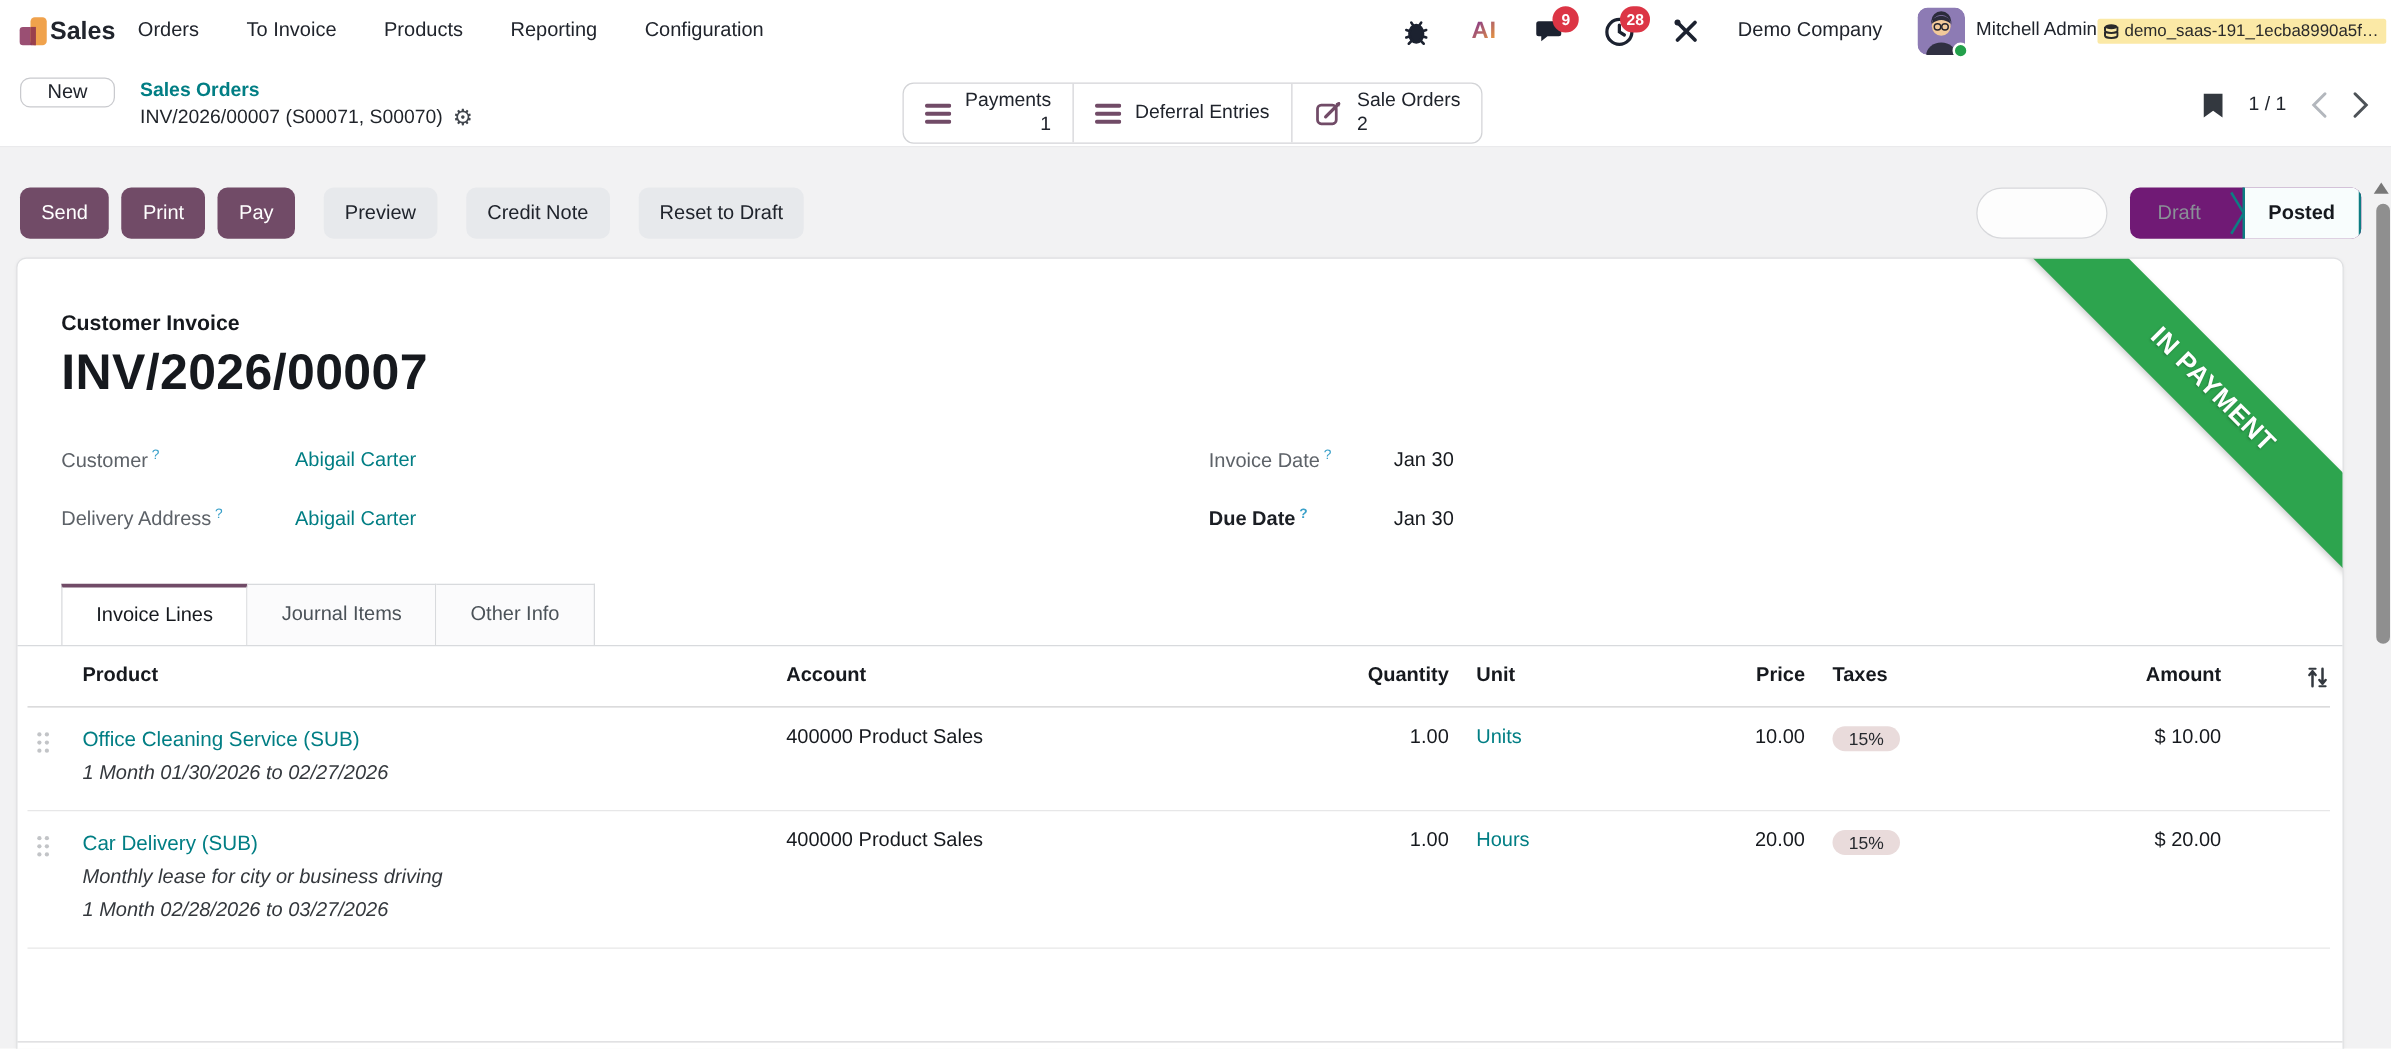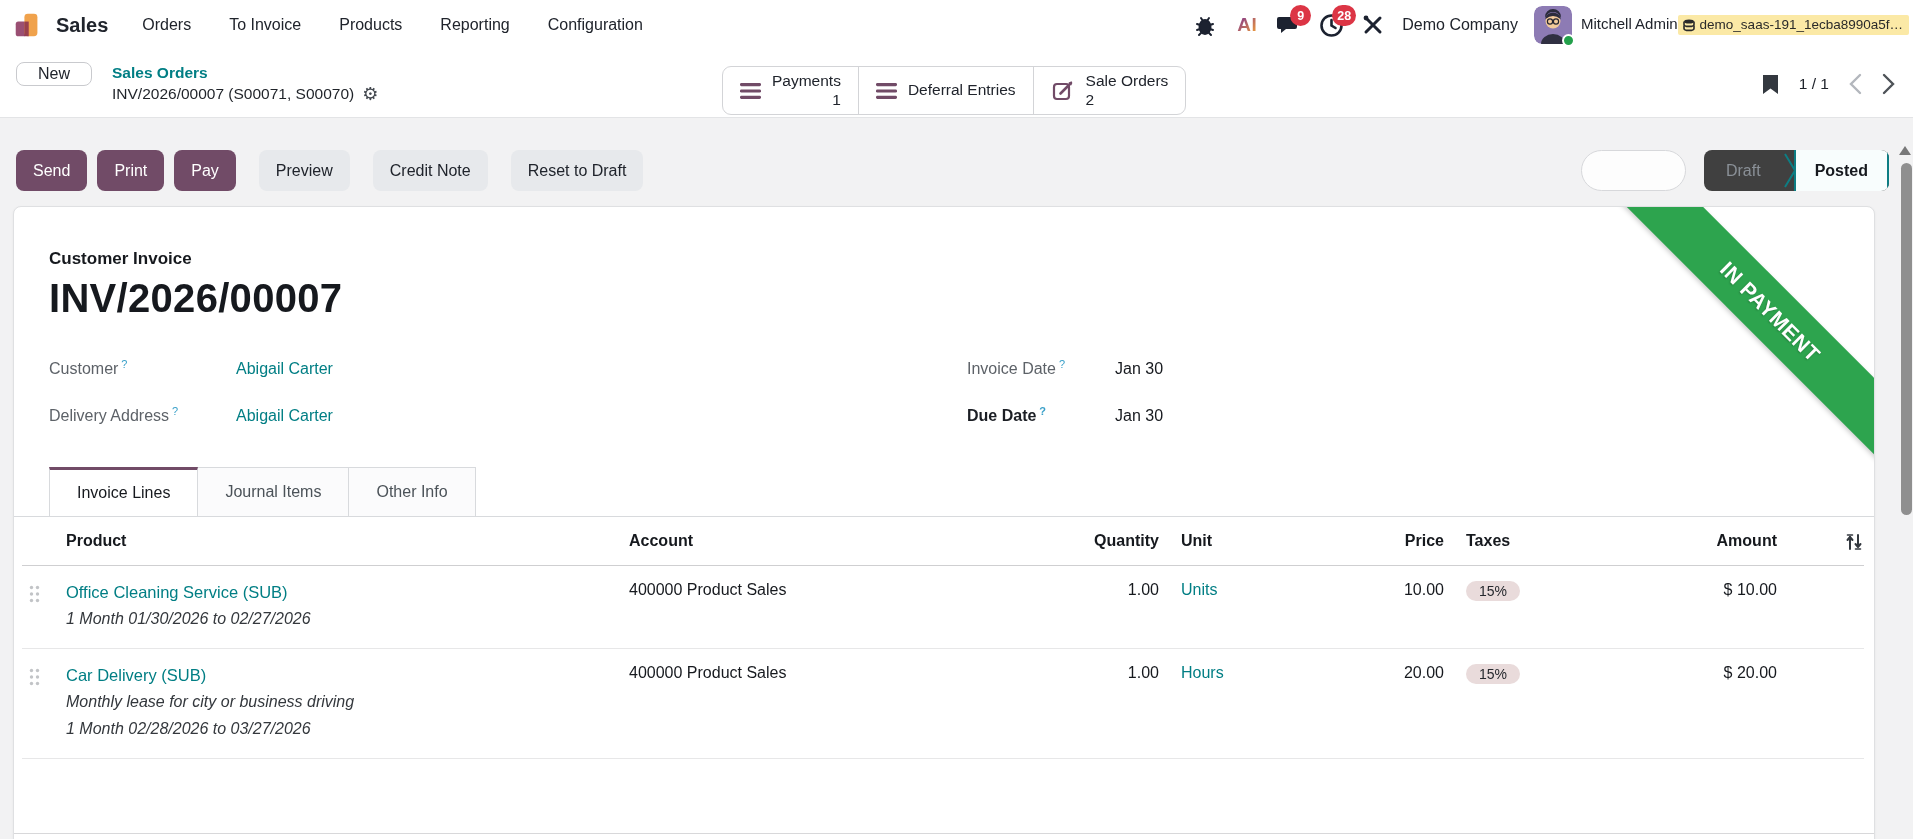--- a/index.html
+++ b/index.html
@@ -2,26 +2,26 @@
 <html><head>
 <meta charset="utf-8">
 <style>
   * { margin:0; padding:0; box-sizing:border-box; }
   html,body { width:1913px; height:839px; overflow:hidden; }
   body { font-family:"Liberation Sans","DejaVu Sans",sans-serif; background:#fff; color:#1f2329; }
   .page { position:relative; width:1913px; height:839px; overflow:hidden; }
 
   
   .topbar { position:absolute; top:0; left:0; width:100%; height:50px; background:#fff; display:flex; align-items:center; }
-  .topbar-left { display:flex; align-items:center; padding-left:14px; gap:16px; }
+  .topbar-left { display:flex; align-items:center; padding-left:14px; }
   .app-logo { width:30px; height:30px; }
   .app-name { font-size:20px; font-weight:700; color:#20242c; margin-right:18px; }
   .menu { display:flex; gap:38px; font-size:16px; color:#20242c; }
   .menu-item { cursor:pointer; }
-  .topbar-right { position:absolute; right:0; top:0; height:50px; display:flex; align-items:center; gap:16px; padding-right:0; }
+  .topbar-right { position:absolute; right:0; top:0; height:50px; display:flex; align-items:center; gap:28px; padding-right:0; }
   .sysicon { position:relative; width:26px; height:26px; display:flex; align-items:center; justify-content:center; }
   .badge { position:absolute; top:-7px; left:14px; min-width:21px; height:21px; background:#dc3545; color:#fff; font-size:12.5px; font-weight:700; border-radius:11px; display:flex; align-items:center; justify-content:center; padding:0 5px; }
   .ai-glyph { font-size:19px; font-weight:800; background:linear-gradient(135deg,#8d3f84 20%,#e8973f 85%); -webkit-background-clip:text; background-clip:text; color:transparent; letter-spacing:0.5px; }
   .company-name { font-size:16px; color:#20242c; }
   .userblock { display:flex; align-items:center; gap:9px; padding-right:4px; }
   .avatar { position:relative; width:38px; height:38px; border-radius:8px; overflow:visible; }
   .avatar svg { border-radius:8px; display:block; }
   .presence-dot { position:absolute; right:-3px; bottom:-3px; width:13px; height:13px; border-radius:50%; background:#23a04b; border:2px solid #fff; }
   .usertext { display:flex; line-height:1.25;justify-content:flex-end; }
   .user-name { font-size:15px; color:#20242c; }
@@ -45,21 +45,21 @@
 
   
   .content { position:absolute; top:118px; left:0; width:100%; height:721px; background:#f2f2f3; }
   .action-row { position:absolute; top:32px; left:16px; right:24px; display:flex; align-items:center; gap:10px; }
   .btn { height:41px; border:none; border-radius:8px; font-size:16px; font-weight:500; padding:0 17px; cursor:pointer; font-family:inherit; }
   .btn-primary { background:#714B67; color:#fff; }
   .btn-secondary { background:#e7e9ec; color:#20242c; }
   .gap-left { margin-left:13px; }
   .status-zone { margin-left:auto; display:flex; align-items:center; gap:18px; }
   .empty-pill { width:105px; height:41px; border:1px solid #d7d8db; border-radius:21px; background:#fdfdfd; cursor:pointer; }
-  .statusbar { height:41px; background:#404040; border-radius:8px; display:flex; align-items:center; overflow:hidden; }
+  .statusbar { height:41px; background:#701a75; border-radius:8px; display:flex; align-items:center; overflow:hidden; }
   .status-draft { padding:0 22px; font-size:16px; color:#8a9097; cursor:pointer; }
   .status-chevron { margin-right:-3px; display:flex; align-items:center; }
   .status-posted { height:55px; display:flex; align-items:center; padding:0 19px; border:2px solid #0d7d83; border-radius:6px; background:#f8fdfd; font-size:16px; font-weight:700; color:#16191e; cursor:pointer; }
 
   
   .sheet { position:absolute; left:13px; top:88px; width:1862px; height:700px; background:#fff; border:1px solid #dfe0e2; border-radius:8px 8px 0 0; box-shadow:0 1px 3px rgba(0,0,0,0.05); }
   .ribbon-wrap { position:absolute; top:0; right:0; width:275px; height:275px; overflow:hidden; border-top-right-radius:8px; pointer-events:none; }
   .ribbon { position:absolute; top:78px; right:-106px; width:420px; transform:rotate(45deg); background:#2da44e; color:#fff; text-align:center; font-size:21px; font-weight:700; letter-spacing:0.5px; padding:15px 0; text-shadow:0 1px 2px rgba(0,0,0,0.25); box-shadow:0 2px 5px rgba(0,0,0,0.2); }
   .doc-head { margin:42px 35px 0 35px; }
   .doc-type { font-size:17px; font-weight:700; color:#16191e; }

